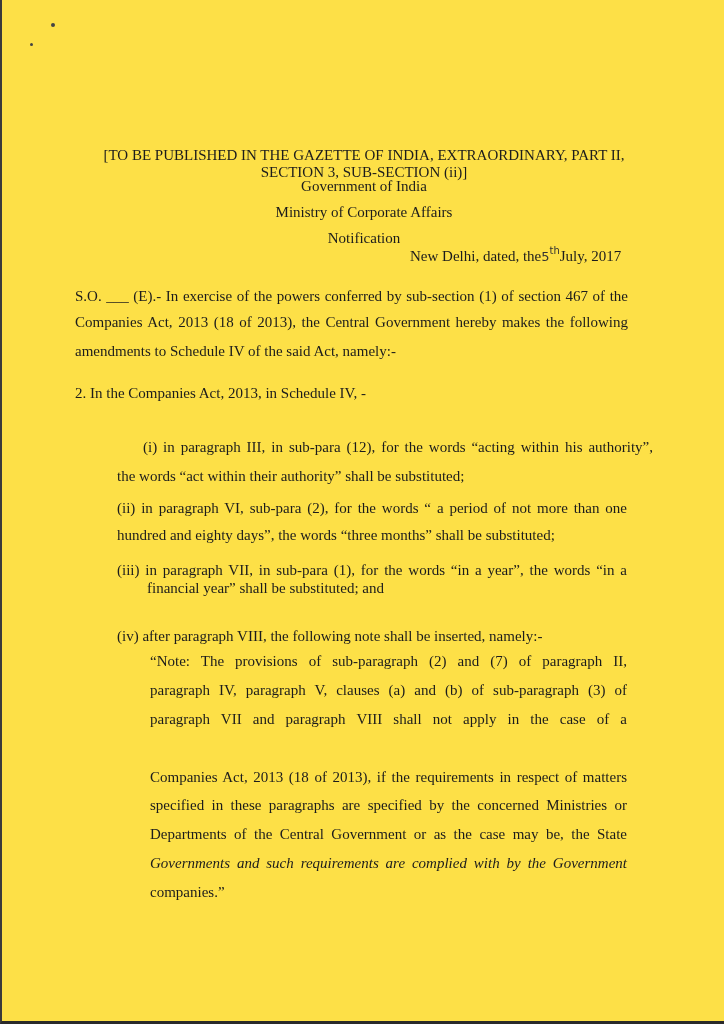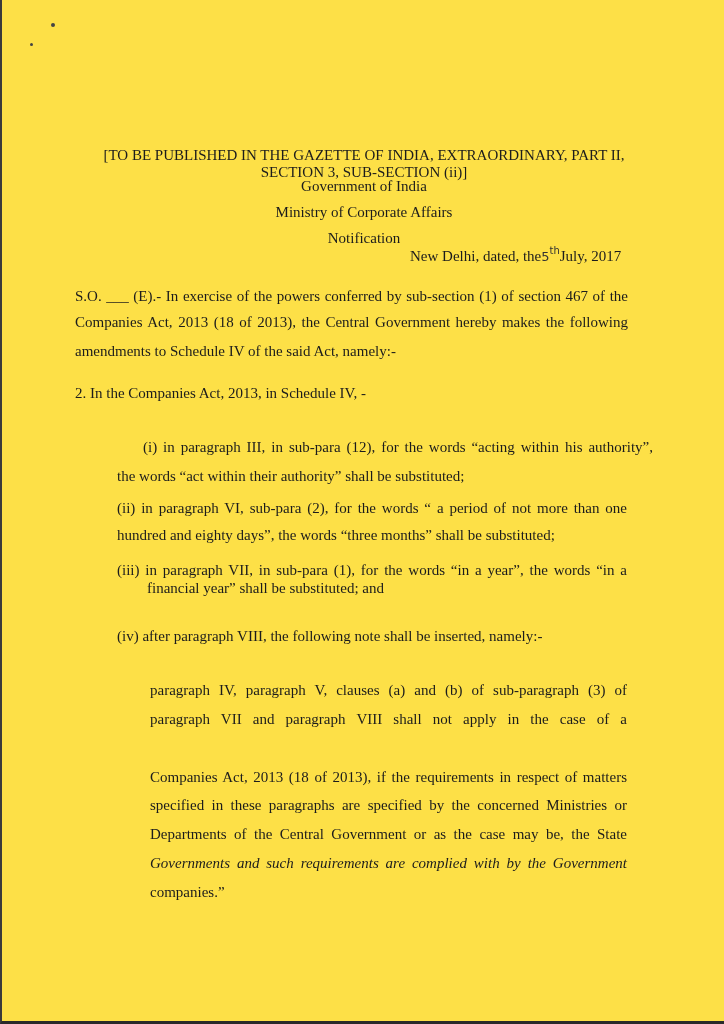--- a/index.html
+++ b/index.html
@@ -53,20 +53,21 @@
   <div class="abs body-text" style="left:115px; top:468px;">the words “act within their authority” shall be substituted;</div>
 
   <div class="just body-text" style="left:115px; top:500px; width:510px;">(ii) in paragraph VI, sub-para (2), for the words “ a period of not more than one</div>
   <div class="abs body-text" style="left:115px; top:527px;text-align:center;">hundred and eighty days”, the words “three months” shall be substituted;</div>
 
   <div class="just body-text" style="left:115px; top:562px; width:510px;">(iii) in paragraph VII, in sub-para (1), for the words “in a year”, the words “in a</div>
   <div class="abs body-text" style="left:115px; top:580px;margin-left:30px;">financial year” shall be substituted;  and</div>
 
   <div class="abs body-text" style="left:115px; top:628px;">(iv) after paragraph VIII, the following note shall be inserted, namely:-</div>
 
+  <div class="just body-text" style="left:148px; top:653px; width:477px;">“Note: The provisions of sub-paragraph (2) and (7) of paragraph II,</div>
   <div class="just body-text" style="left:148px; top:682px; width:477px;">paragraph IV, paragraph V, clauses (a) and (b) of sub-paragraph (3) of</div>
   <div class="just body-text" style="left:148px; top:711px; width:477px;">paragraph VII and paragraph VIII shall not apply in the case of a</div>
   <div class="just body-text" style="left:148px; top:769px; width:477px;">Companies Act, 2013 (18 of 2013), if the requirements in respect of matters</div>
   <div class="just body-text" style="left:148px; top:797px; width:477px;">specified in these paragraphs are specified by the concerned Ministries or</div>
   <div class="just body-text" style="left:148px; top:826px; width:477px;">Departments of the Central Government or as the case may be, the State</div>
   <div class="just body-text" style="left:148px; top:855px; width:477px;font-style:italic;">Governments and such requirements are complied with by the Government</div>
   <div class="abs body-text" style="left:148px; top:884px;">companies.”</div>
 
 </div>
 

